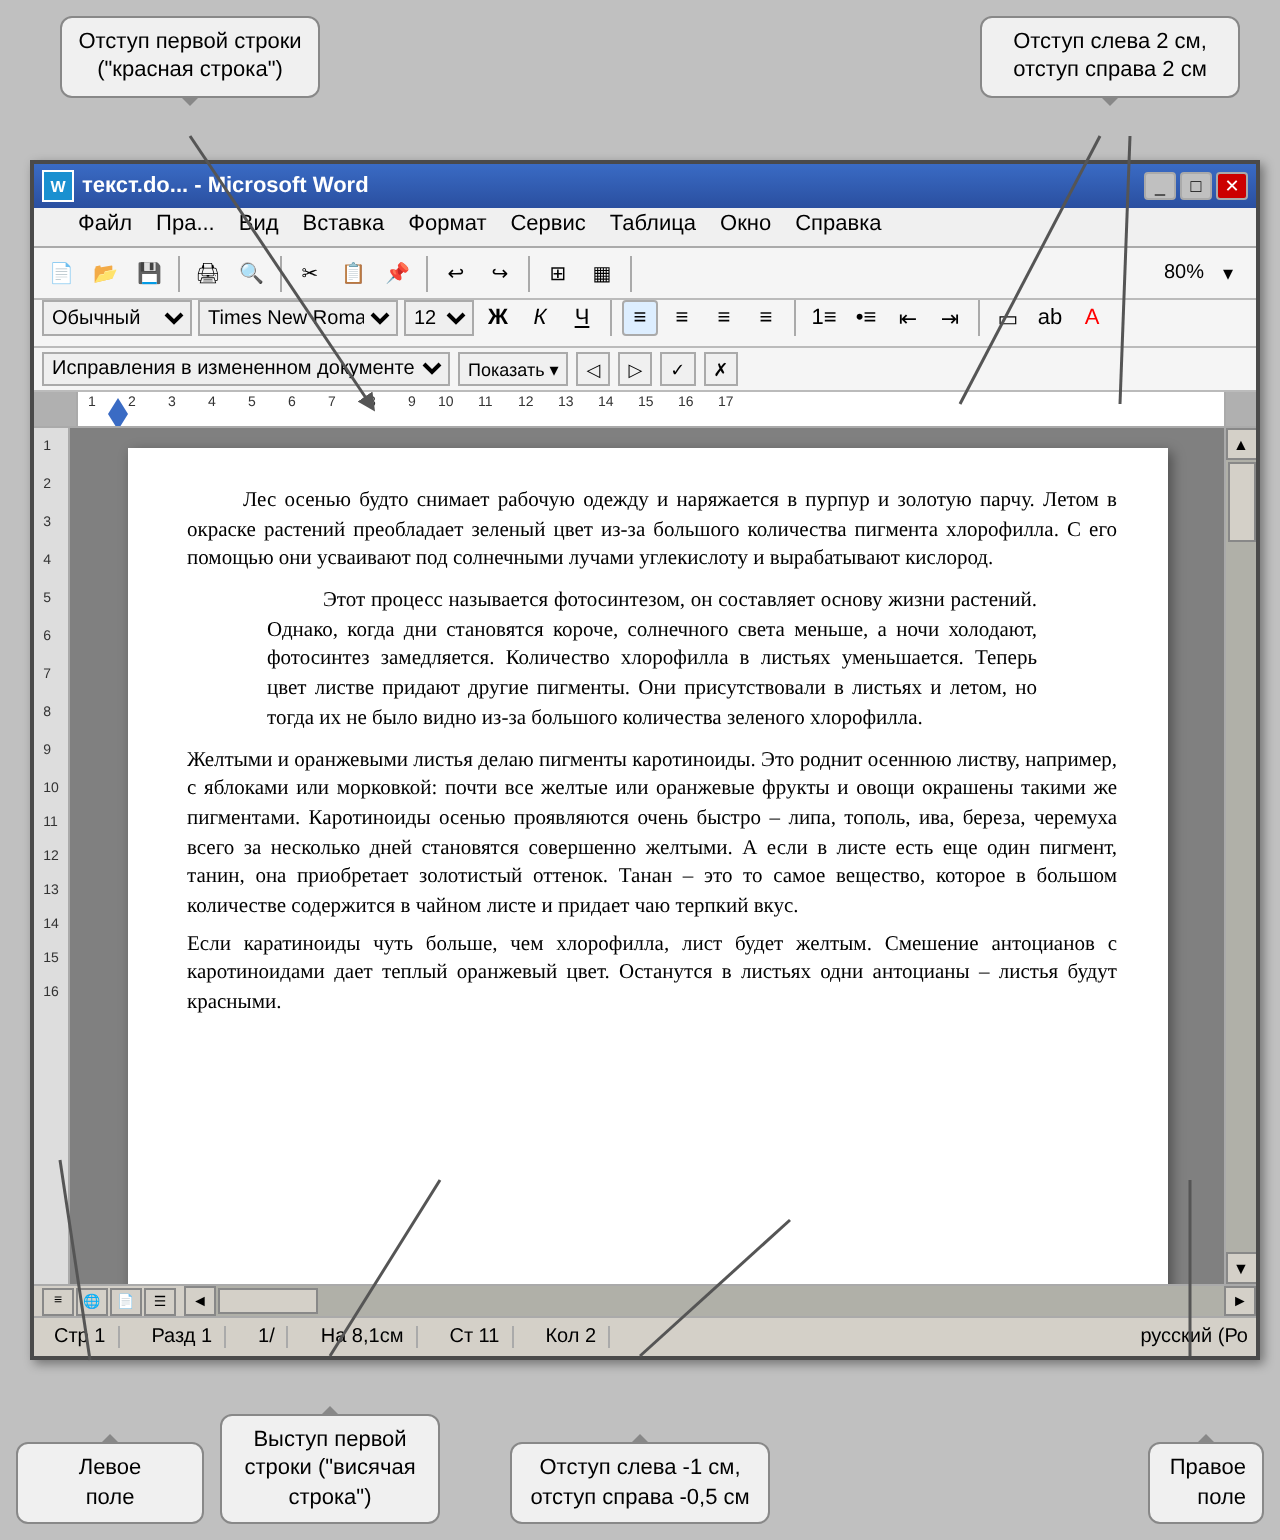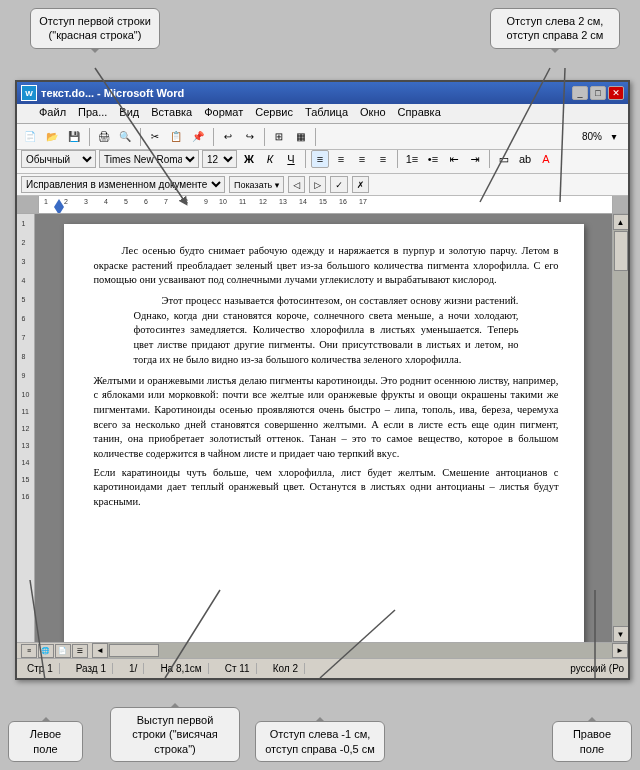--- a/index.html
+++ b/index.html
@@ -54,36 +54,37 @@
     .bubble-top-right {
       top: 8px;
       right: 20px;
       width: 130px;
     }
 
     
     .bubble-bottom-1 {
       bottom: 8px;
       left: 8px;
-      width: 75px;
+      width: 94px;
     }
     .bubble-bottom-2 {
       bottom: 8px;
       left: 110px;
-      width: 130px;
+      width: 110px;
     }
     .bubble-bottom-3 {
       bottom: 8px;
       left: 255px;
       width: 130px;
     }
     .bubble-bottom-4 {
       bottom: 8px;
       right: 8px;
-      width: 80px;
+      width: 58px;
+      text-align: right;
     }
 
     
     .word-window {
       position: absolute;
       top: 80px;
       left: 15px;
       right: 10px;
       bottom: 90px;
       background: #fff;

